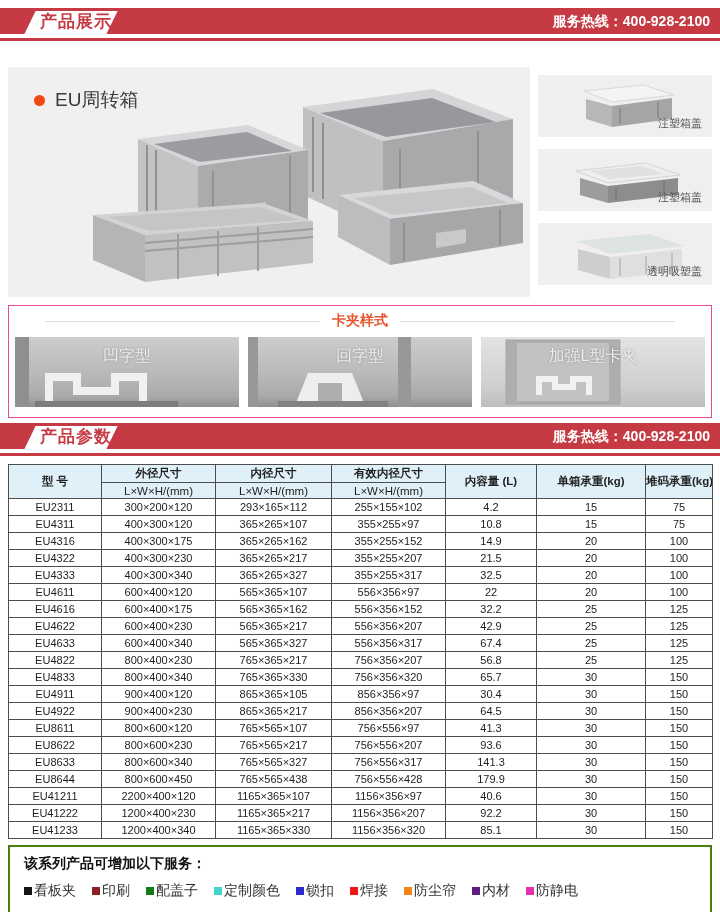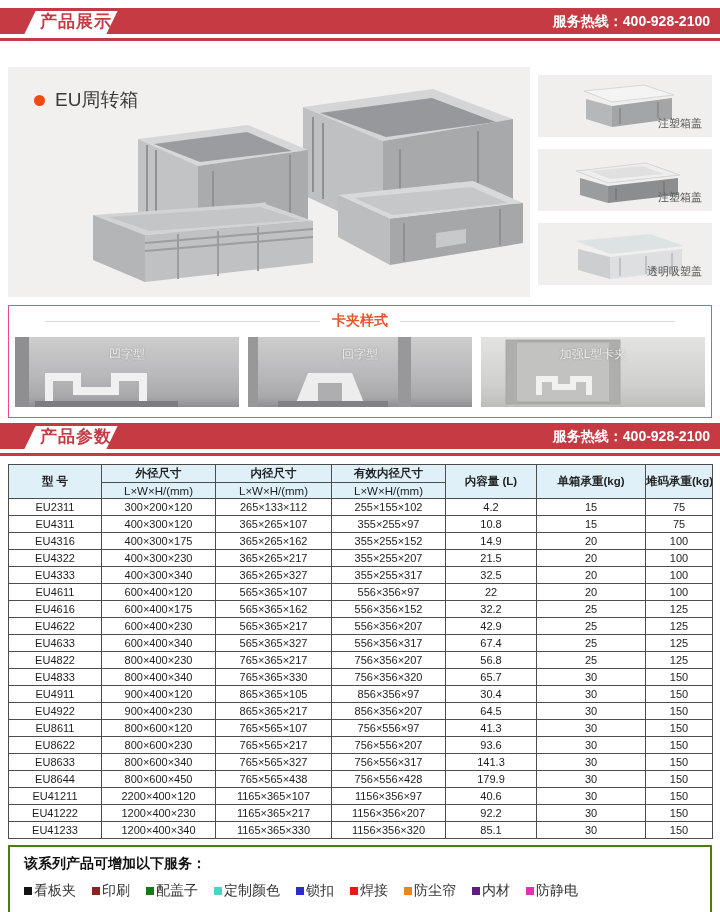--- a/index.html
+++ b/index.html
@@ -47,21 +47,21 @@
   .clip-line { flex:1; height:1px; background:#dcdcdc; }
   .clip-title { color:#e8562e; font-size:14px; font-weight:bold; white-space:nowrap; }
   .clip-grid { display:flex; gap:9px; margin-top:7px; }
   .clip-tile {
     flex:1; height:70px; position:relative; overflow:hidden;
     background:linear-gradient(180deg,#cdcdcd 0%,#b8b8ba 55%,#a9a9ab 85%,#8f8f91 100%);
   }
   .clip-tile.light { background:linear-gradient(180deg,#e3e3e1 0%,#cfcfcd 70%,#bdbdbb 100%); }
   .clip-label {
     position:absolute; top:9px; left:0; right:0; text-align:center;
-    font-size:12px; color:#efefef; text-shadow:0 0 2px rgba(60,60,60,.45); white-space:nowrap;
+    font-size:16px; color:#efefef; text-shadow:0 0 2px rgba(60,60,60,.45); white-space:nowrap;
   }
   .clip-tile svg { position:absolute; left:0; bottom:0; }
   
   .param-table { margin:8px 8px 0; border-collapse:collapse; width:704px; table-layout:fixed; }
   .param-table th, .param-table td {
     border:1px solid #4d4d4d; text-align:center; vertical-align:middle;
     overflow:hidden; white-space:nowrap;
   }
   .param-table thead th {
     background:#dff0f9; color:#222; font-size:11.5px; font-weight:bold; height:18px;
@@ -226,21 +226,21 @@
       <th>L×W×H/(mm)</th>
       <th>L×W×H/(mm)</th>
       <th>L×W×H/(mm)</th>
     </tr>
   </thead>
   <tbody>
 
       <tr>
         <td>EU2311</td>
         <td>300×200×120</td>
-        <td>265×133×112</td>
+        <td>293×165×112</td>
         <td>255×155×102</td>
         <td>4.2</td>
         <td>15</td>
         <td>75</td>
       </tr>
 
       <tr>
         <td>EU4311</td>
         <td>400×300×120</td>
         <td>365×265×107</td>

